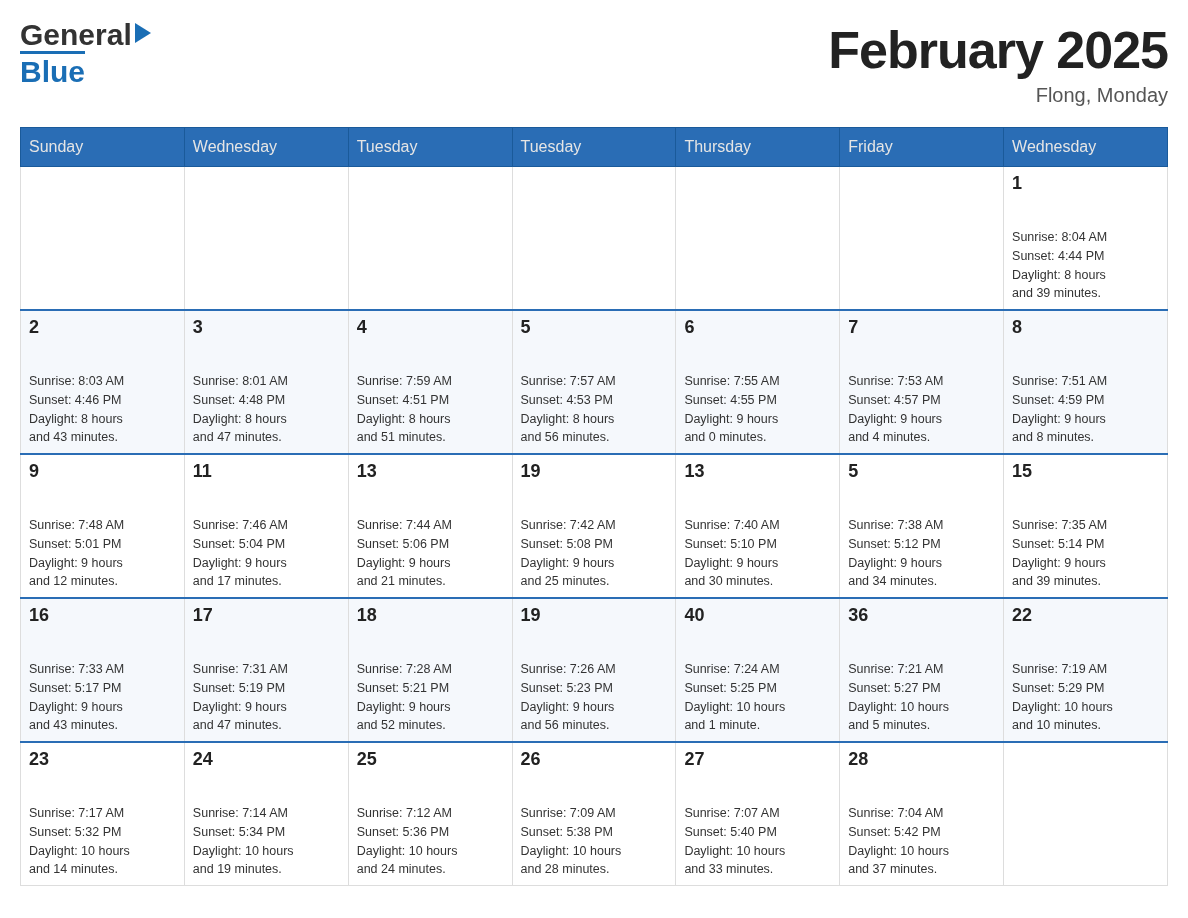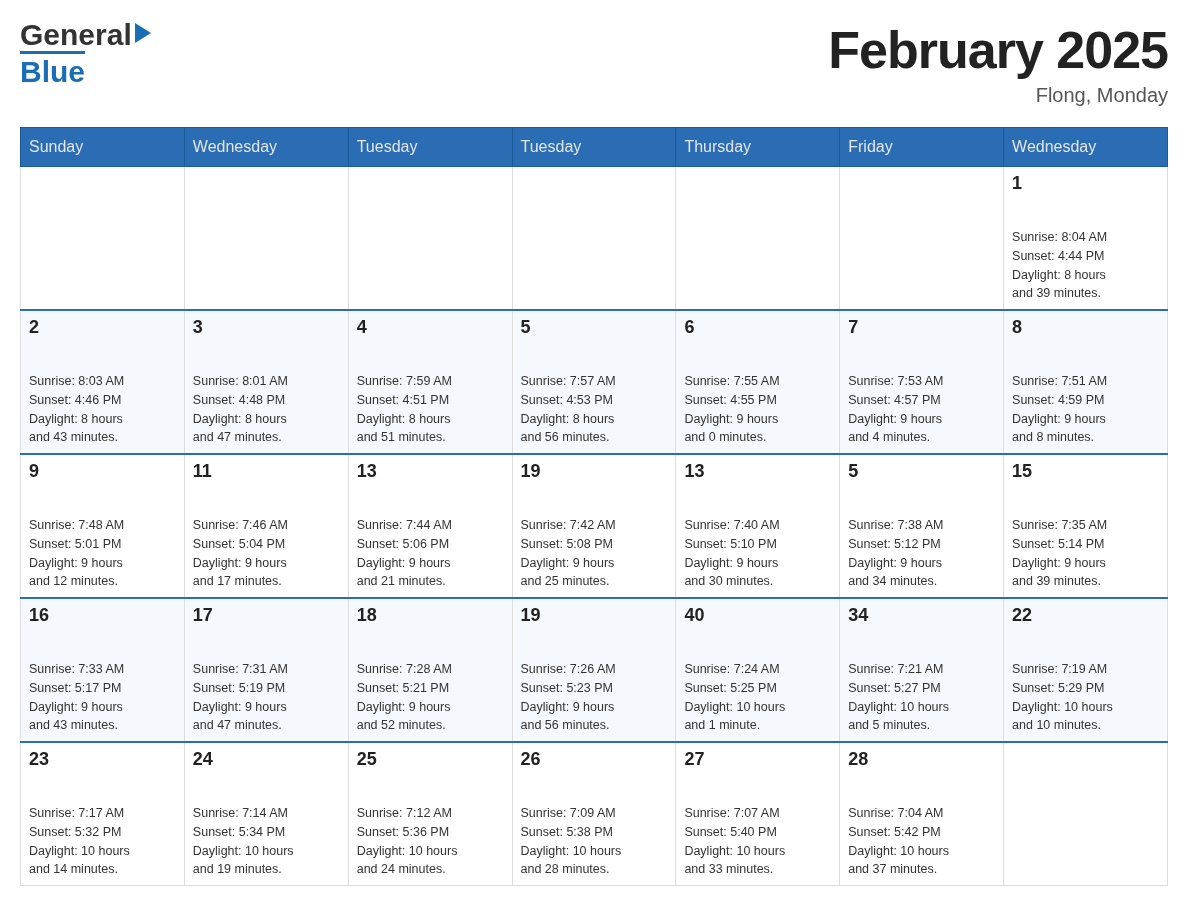--- a/index.html
+++ b/index.html
@@ -202,21 +202,21 @@
         </td>
         <td>
           <span class="day-number">19</span>
           <div class="day-info">Sunrise: 7:26 AM<br>Sunset: 5:23 PM<br>Daylight: 9 hours<br>and 56 minutes.</div>
         </td>
         <td>
           <span class="day-number">40</span>
           <div class="day-info">Sunrise: 7:24 AM<br>Sunset: 5:25 PM<br>Daylight: 10 hours<br>and 1 minute.</div>
         </td>
         <td>
-          <span class="day-number">34</span>
+          <span class="day-number">36</span>
           <div class="day-info">Sunrise: 7:21 AM<br>Sunset: 5:27 PM<br>Daylight: 10 hours<br>and 5 minutes.</div>
         </td>
         <td>
           <span class="day-number">22</span>
           <div class="day-info">Sunrise: 7:19 AM<br>Sunset: 5:29 PM<br>Daylight: 10 hours<br>and 10 minutes.</div>
         </td>
       </tr>
       <tr class="week-row">
         <td>
           <span class="day-number">23</span>

